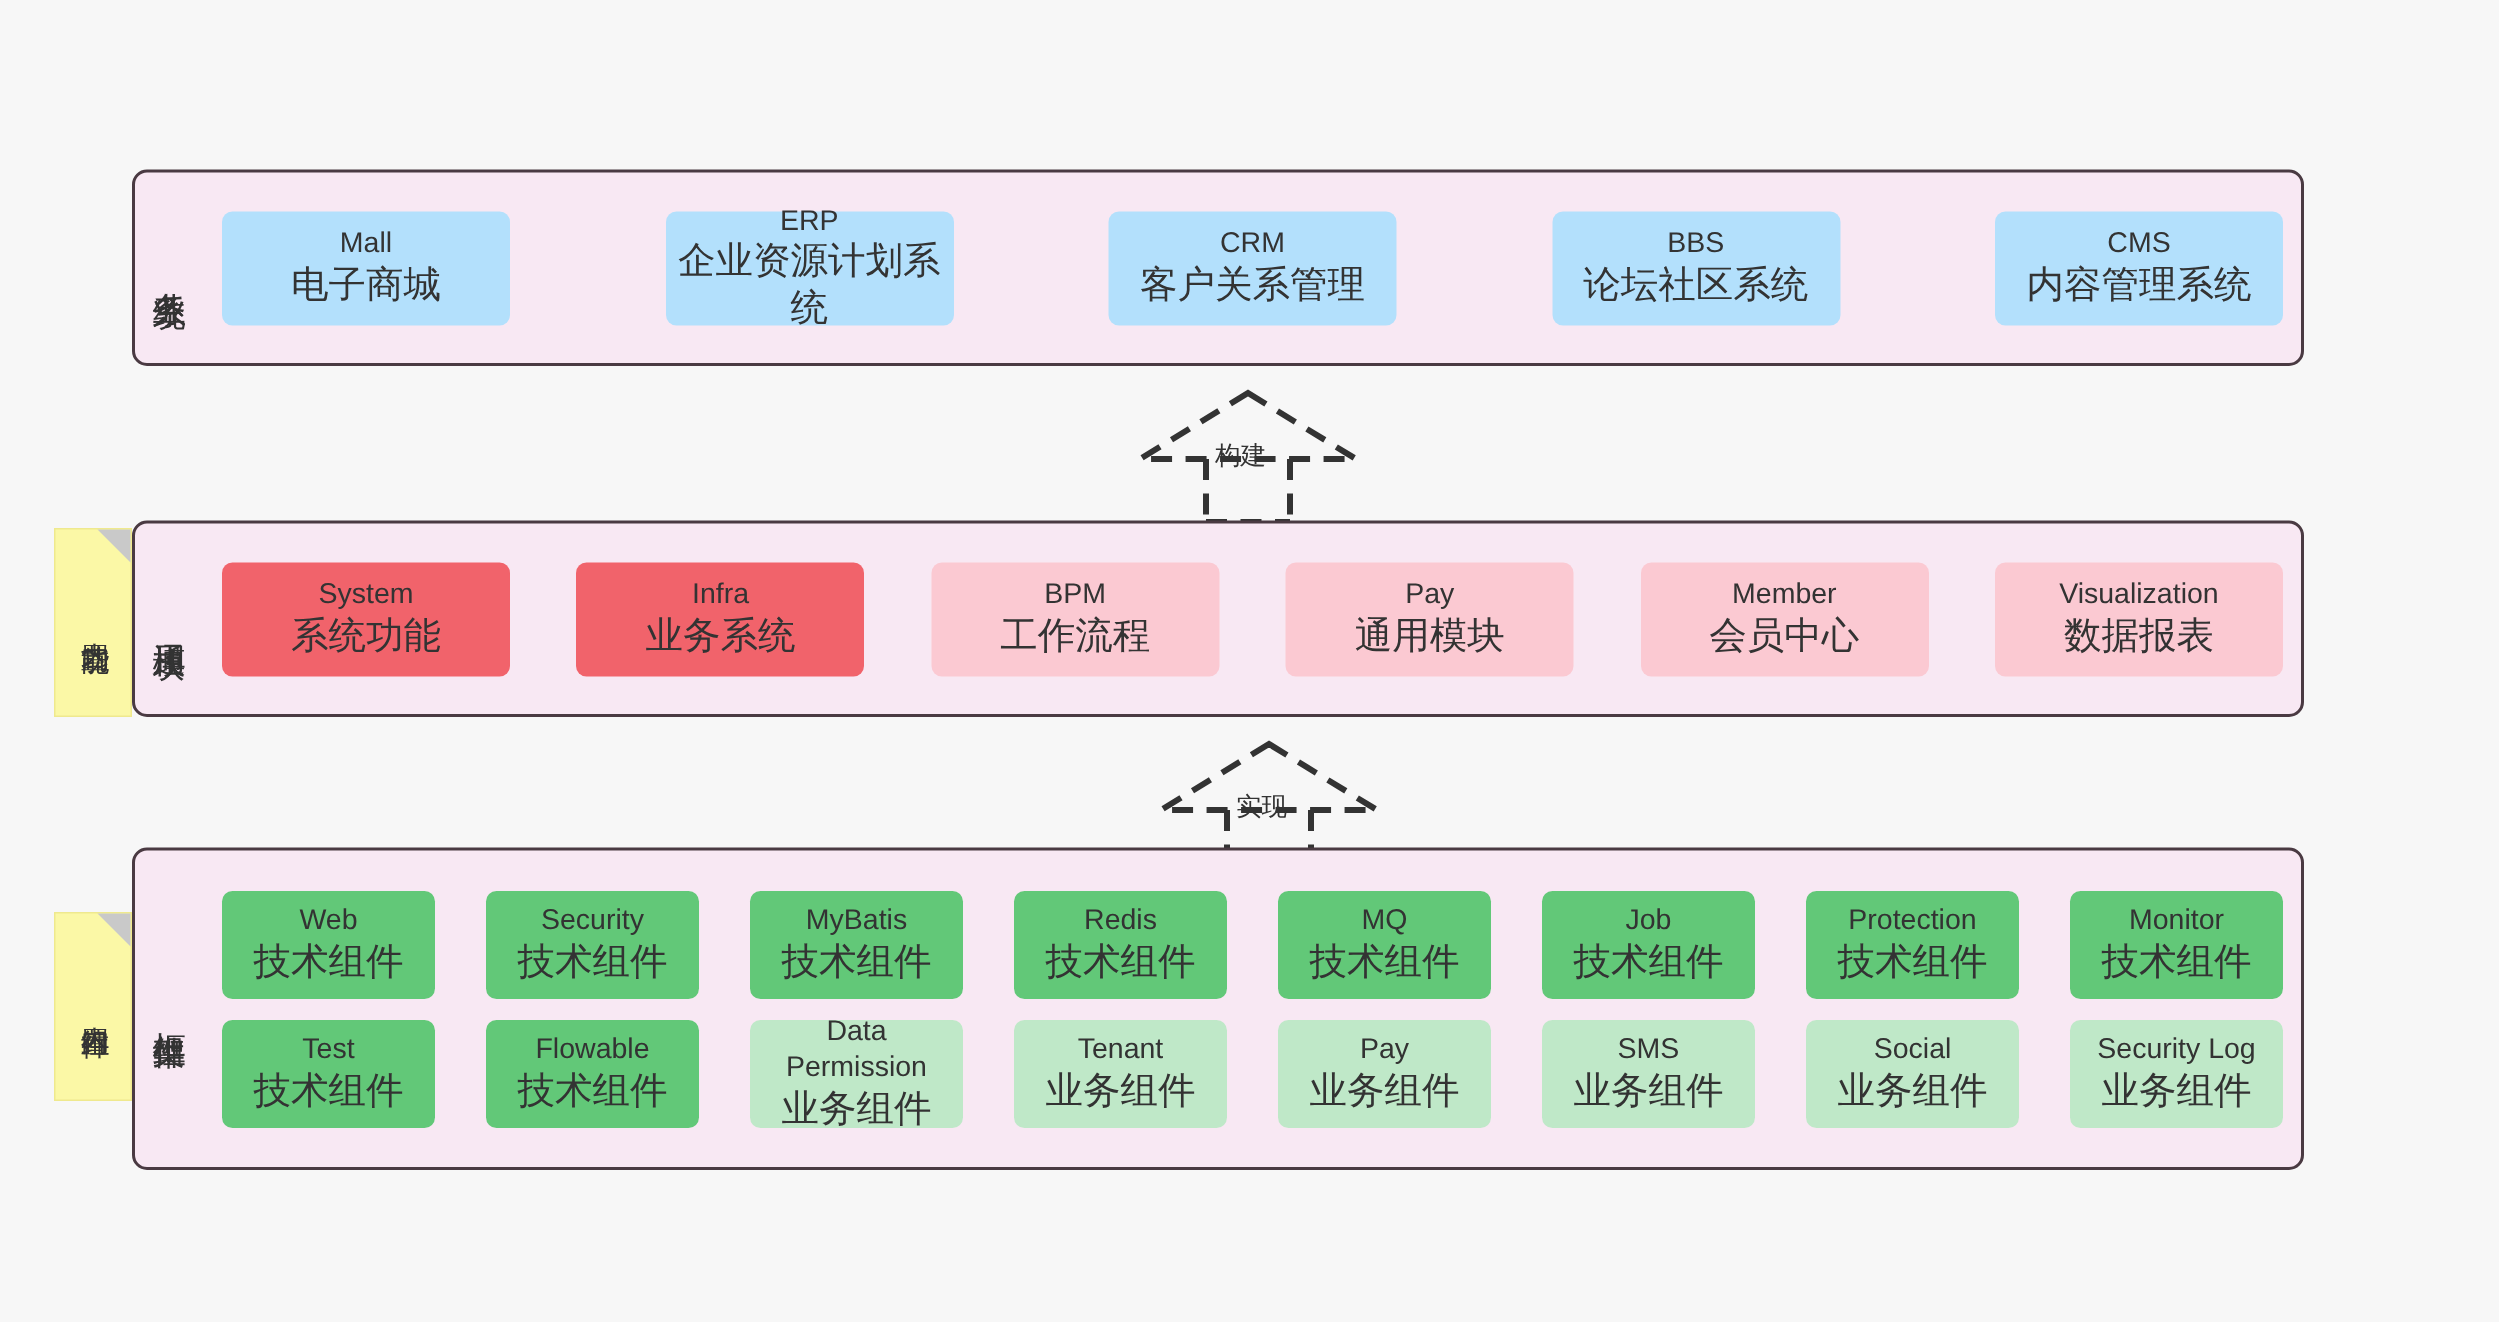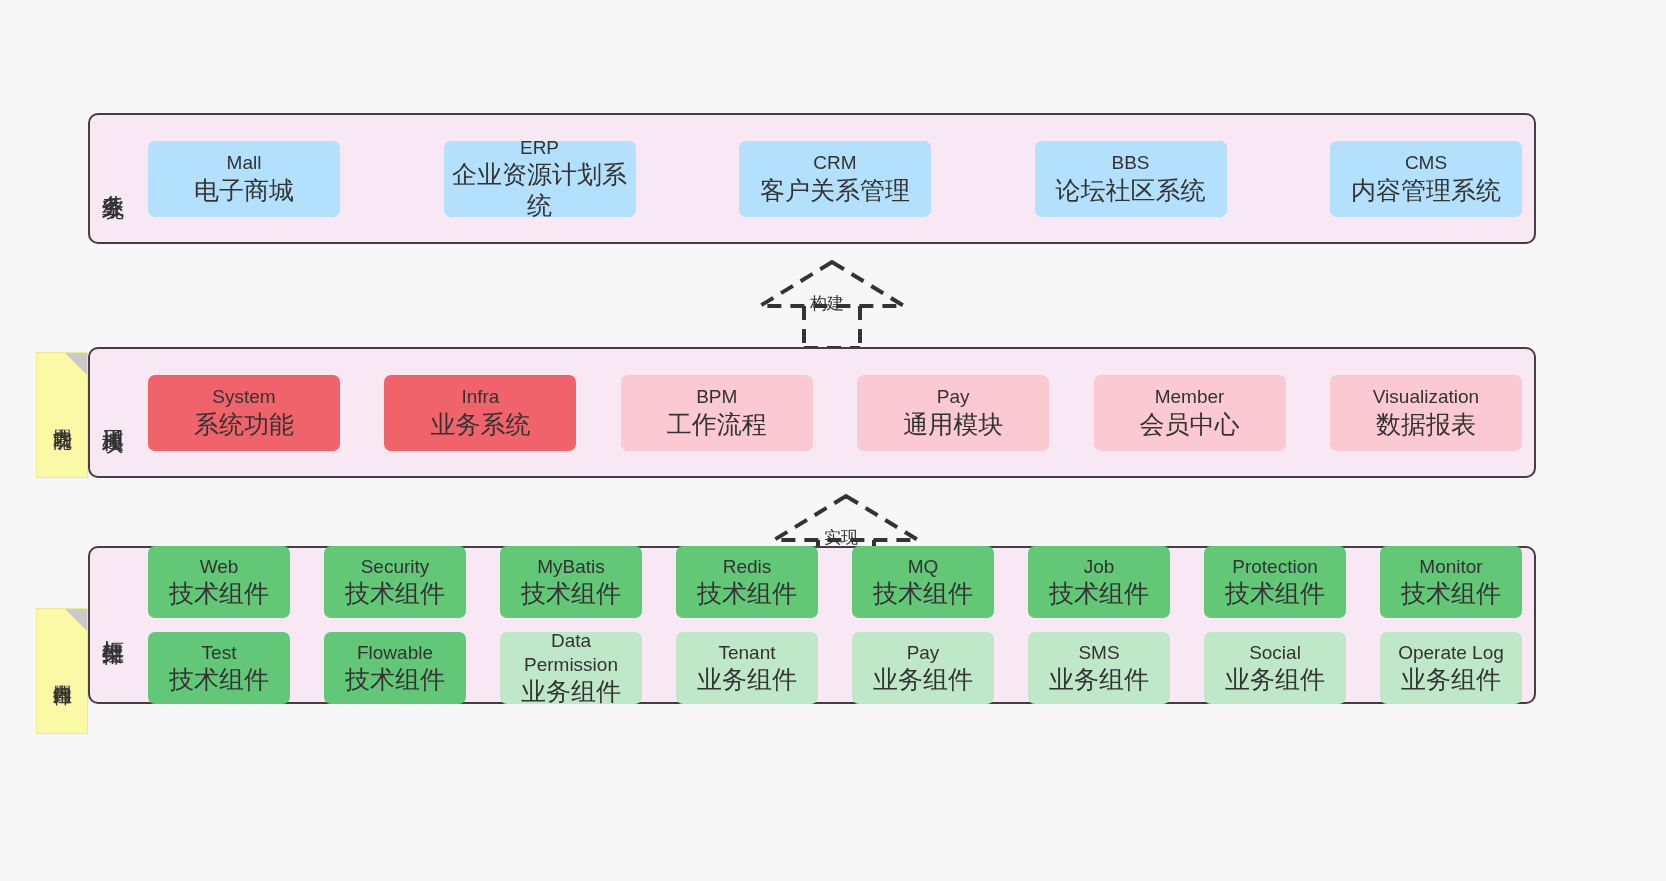--- a/index.html
+++ b/index.html
@@ -231,21 +231,21 @@
       <path d="M80 4 L152 48 L8 48 Z" fill="none" stroke="#333333" stroke-width="4" stroke-dasharray="14 9" stroke-linecap="butt"></path>
       <path d="M52 48 L52 90 M108 48 L108 90 M52 90 L108 90" fill="none" stroke="#333333" stroke-width="4" stroke-dasharray="14 9"></path>
     </svg>
     <div class="arrow-label" style="left:58px; top:34px;">实现</div>
   </div>
 
   <div class="sticky" style="left:36px; top:608px; width:52px; height:126px;">
     <span>内置组件</span>
   </div>
 
-  <div class="layer l3" style="left:88px; top:546px; width:1448px; height:158px;align-items:center;">
+  <div class="layer l3" style="left:88px; top:565px; width:1448px; height:215px;align-items:center;">
     <div class="layer-label">框架组件</div>
     <div class="layer-body">
 
       <div class="row">
         <div class="card c-green">
           <div class="t1">Web</div>
           <div class="t2">技术组件</div>
         </div>
         <div class="card c-green">
           <div class="t1">Security</div>
@@ -300,21 +300,21 @@
         </div>
         <div class="card c-green-light">
           <div class="t1">SMS</div>
           <div class="t2">业务组件</div>
         </div>
         <div class="card c-green-light">
           <div class="t1">Social</div>
           <div class="t2">业务组件</div>
         </div>
         <div class="card c-green-light">
-          <div class="t1">Operate Log</div>
+          <div class="t1">Security Log</div>
           <div class="t2">业务组件</div>
         </div>
       </div>
 
     </div>
   </div>
 
 </div>
 
 </body></html>

